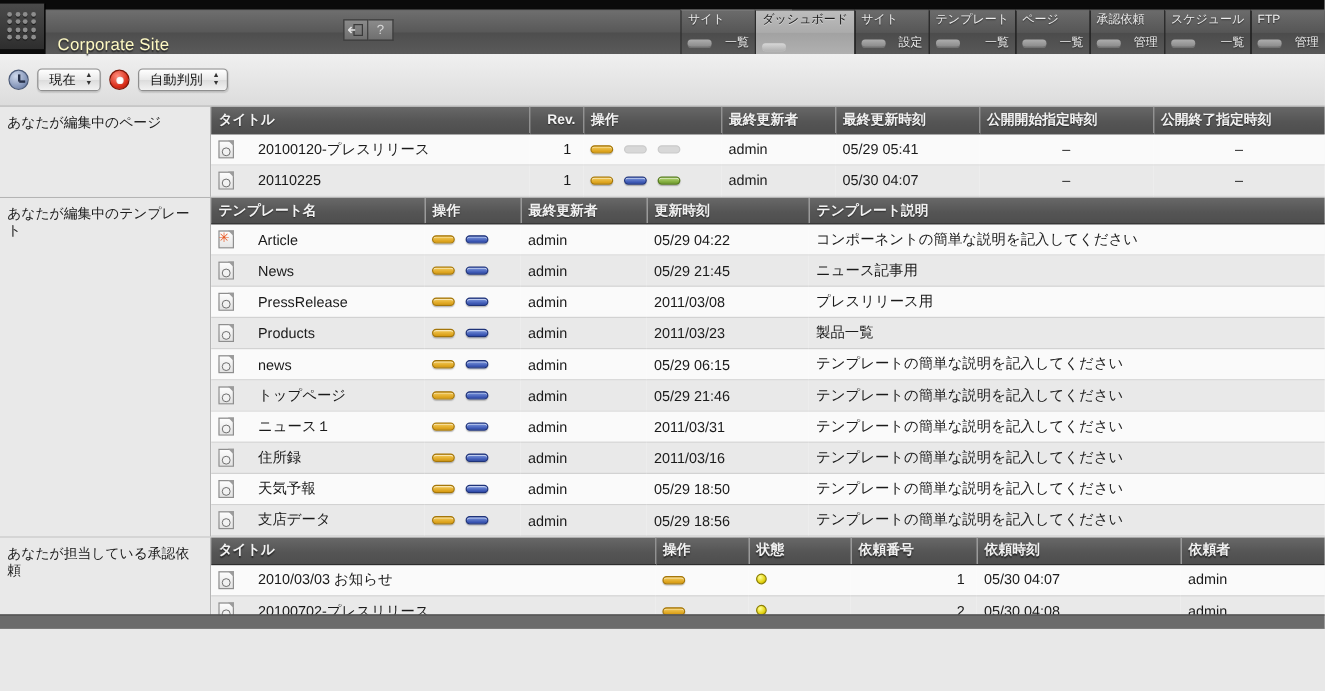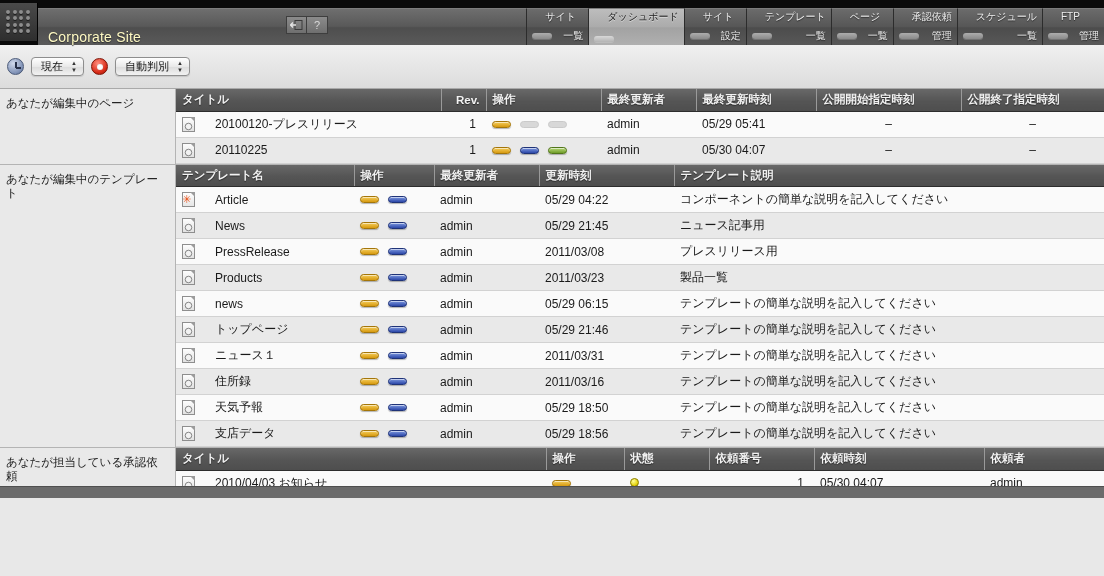--- a/index.html
+++ b/index.html
@@ -86,21 +86,20 @@
     justify-content: space-between;
   }
   .navtab.active {
     background: linear-gradient(#bdbdbd 0%, #ababab 50%, #a2a2a2 52%, #b0b0b0 100%);
     color: #1c1c1c;
   }
   .navtab .l1 {
     white-space: nowrap;
     line-height: 12px;
     text-shadow: 0 1px 1px rgba(0,0,0,.55);
-    margin-left: 13px;
   }
   .navtab.active .l1 { text-shadow: 0 1px 0 rgba(255,255,255,.5); }
   .navtab .l2 {
     display: flex;
     align-items: center;
     justify-content: space-between;
     line-height: 13px;
   }
   .navtab .pill {
     width: 20px; height: 6px;
@@ -686,32 +685,49 @@
             <th>依頼番号</th>
             <th>依頼時刻</th>
             <th>依頼者</th>
           </tr>
         </thead>
         <tbody>
           <tr>
             <td>
                 <span class="cell-ttl">
                   <span class="doc-icon"></span>
-                  <span>2010/04/03 お知らせ</span>
+                  <span>2010/03/03 お知らせ</span>
                 </span>
               </td>
             <td>
                 <span class="pills">
                   <span class="pill-btn orange"></span>
                 </span>
               </td>
             <td><span class="status-dot"></span></td>
             <td class="num">1</td>
             <td>05/30 04:07</td>
             <td>admin</td>
           </tr>
+          <tr>
+            <td>
+                <span class="cell-ttl">
+                  <span class="doc-icon"></span>
+                  <span>20100702-プレスリリース</span>
+                </span>
+              </td>
+            <td>
+                <span class="pills">
+                  <span class="pill-btn orange"></span>
+                </span>
+              </td>
+            <td><span class="status-dot"></span></td>
+            <td class="num">2</td>
+            <td>05/30 04:08</td>
+            <td>admin</td>
+          </tr>
         </tbody>
       </table>
     </div>
   </div>
 
   <div class="footer-bar"></div>
 </div>
 
 </body></html>

